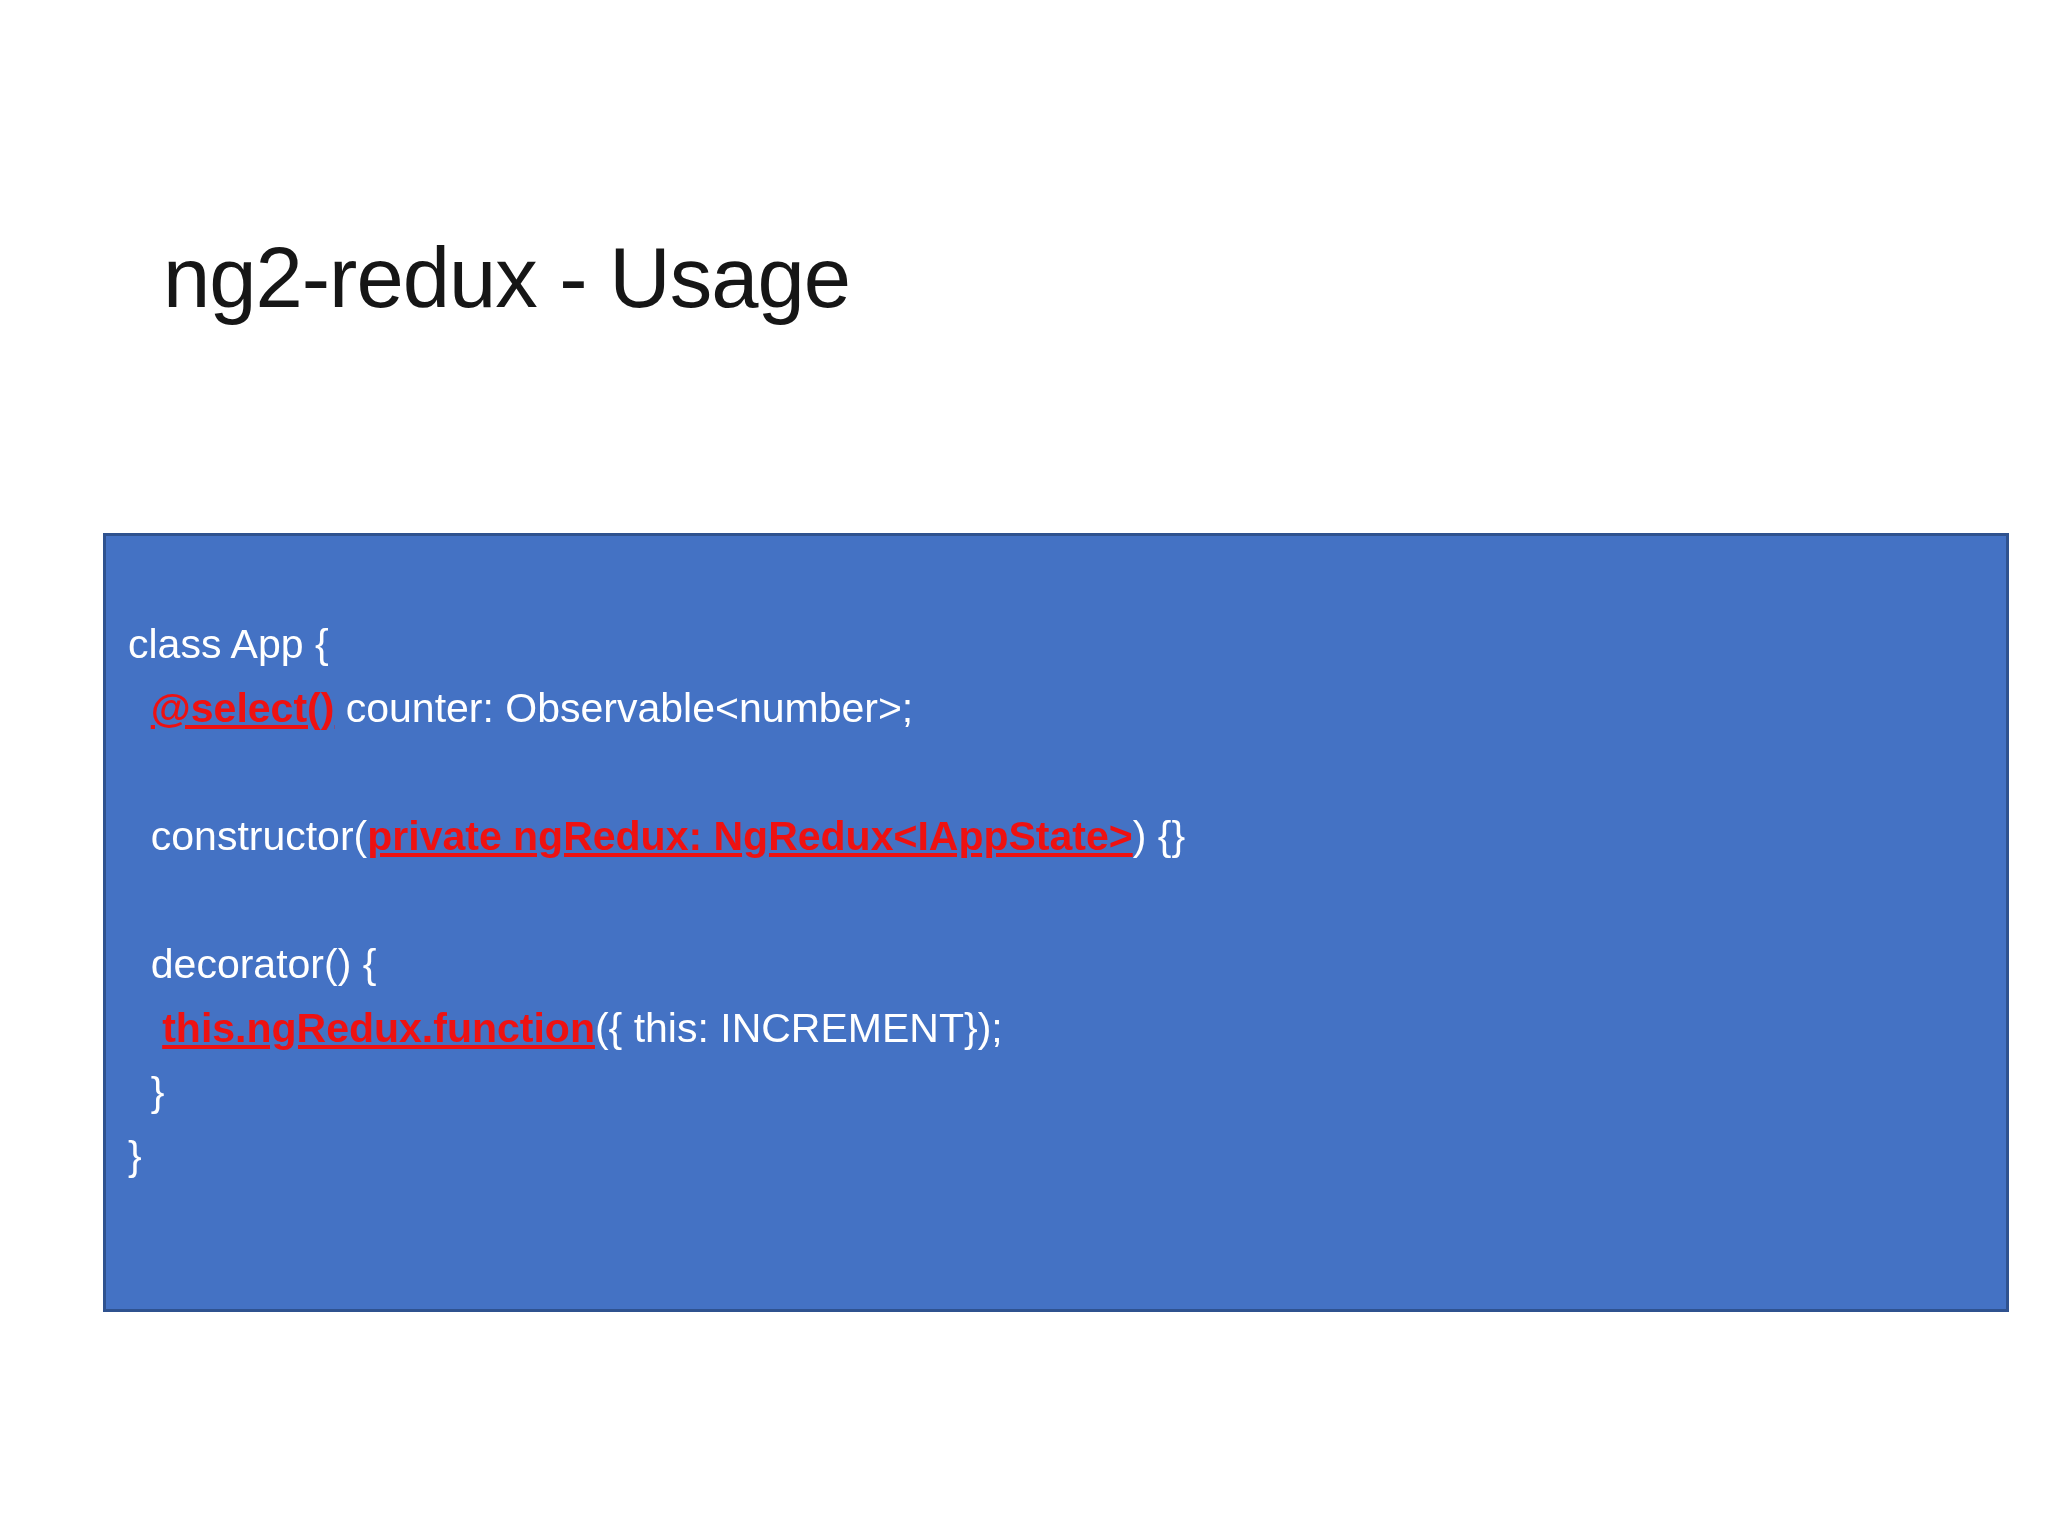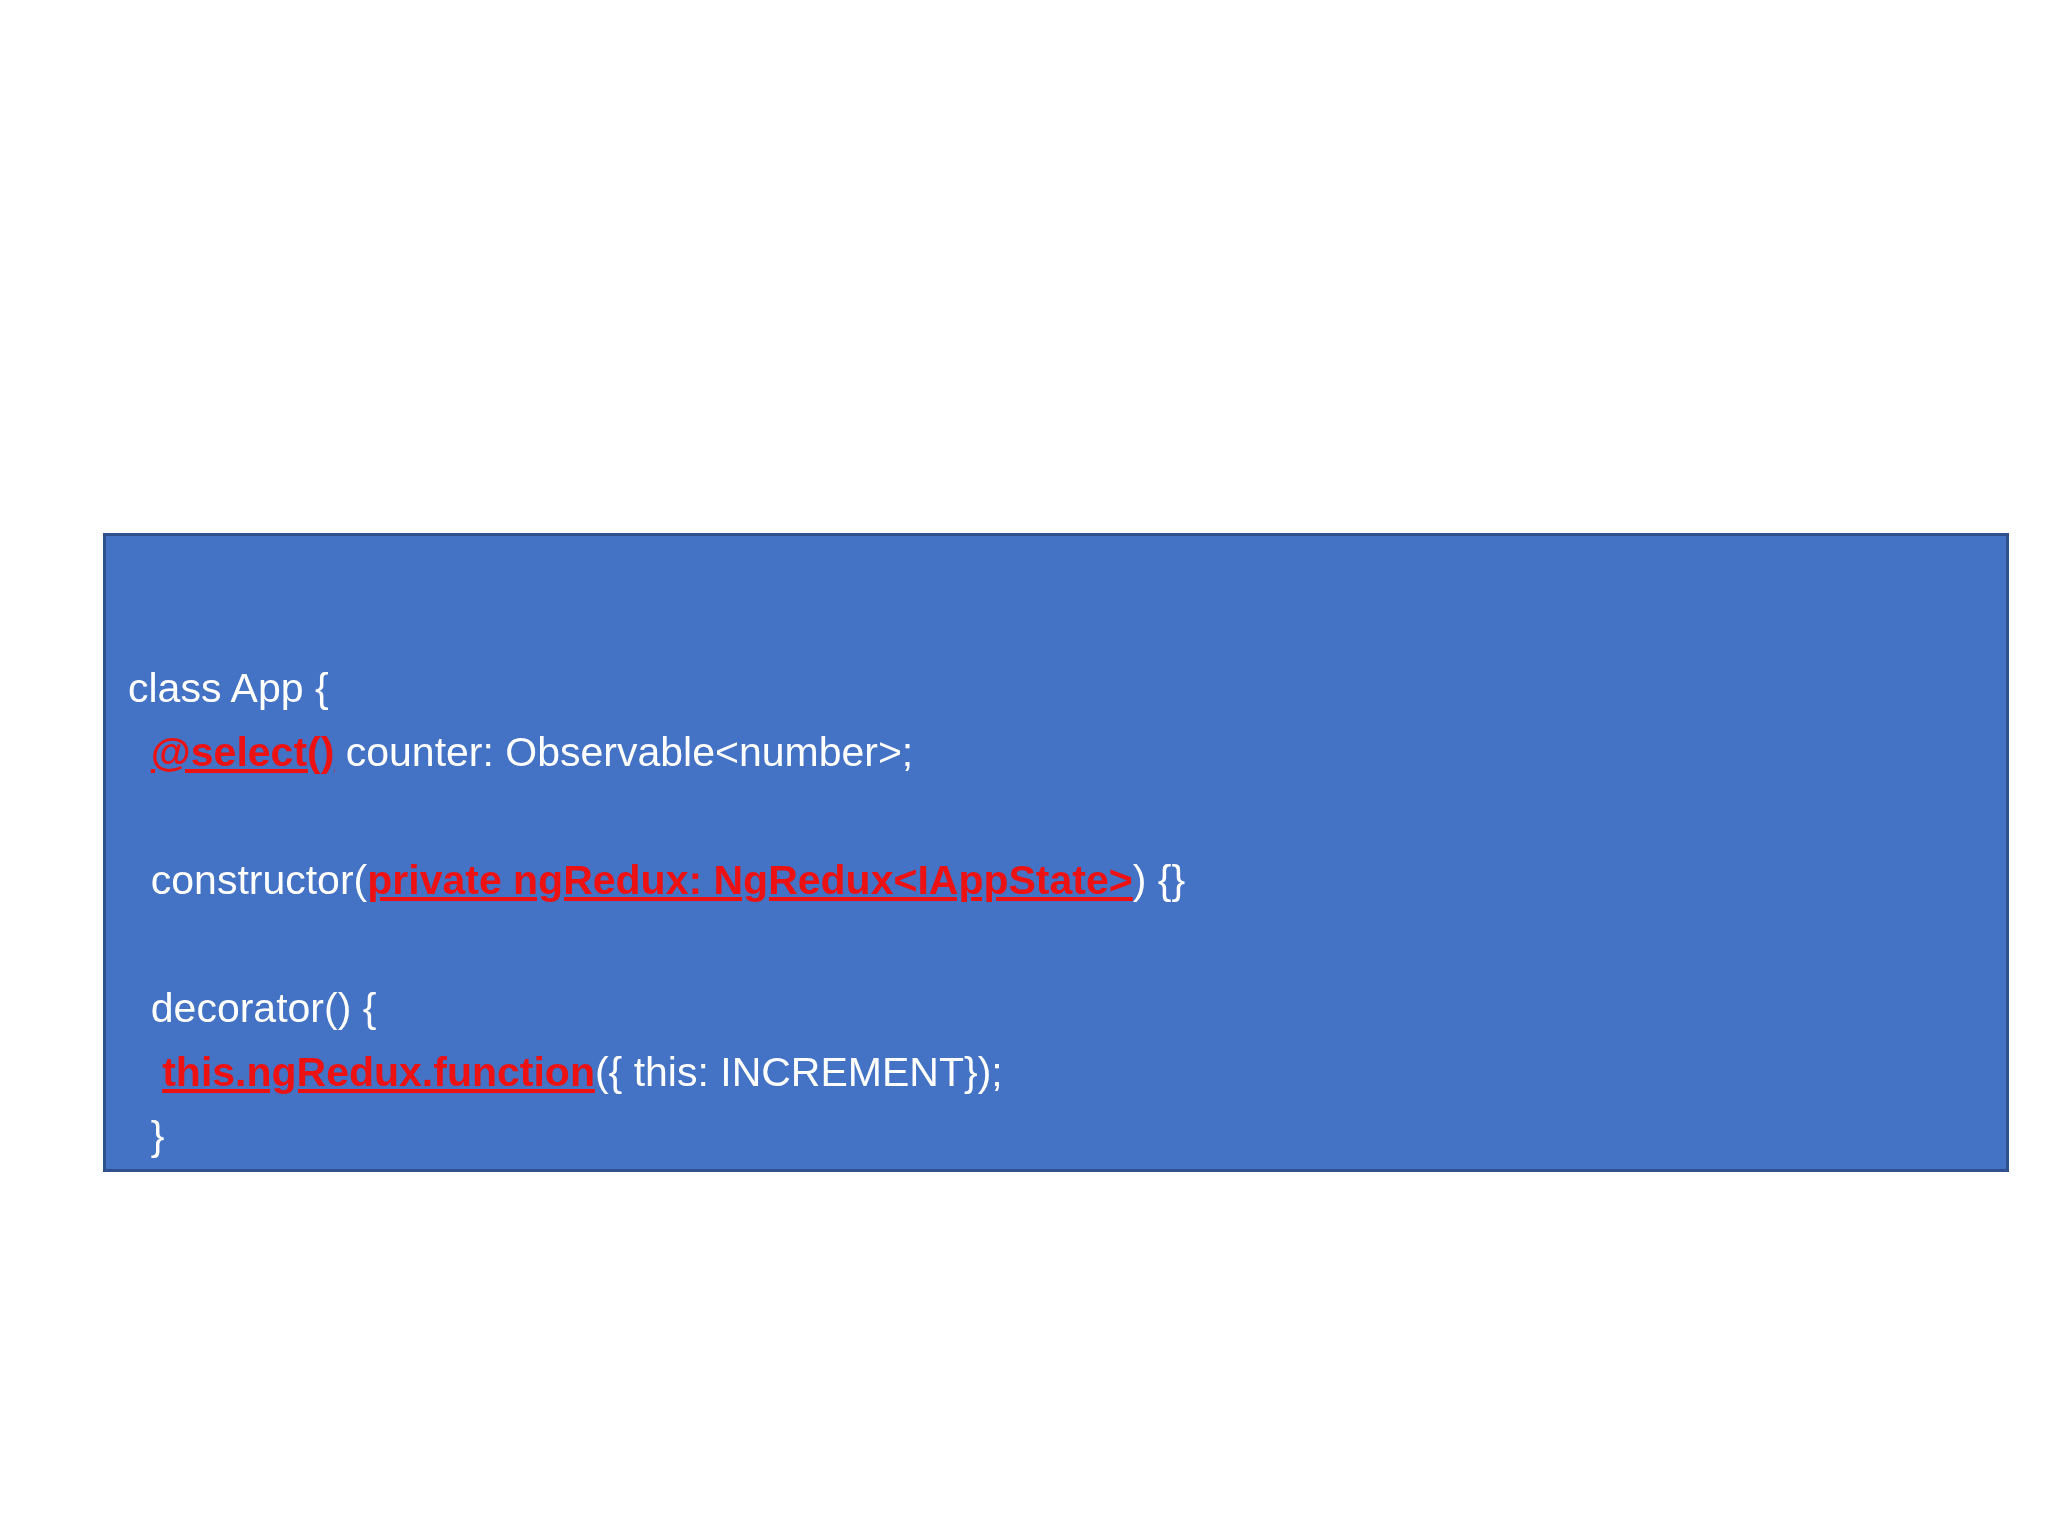--- a/index.html
+++ b/index.html
@@ -37,40 +37,41 @@
   .bullet-glyph{
     display:inline-block;
     margin-right:26px;
     font-size:44px;
     vertical-align:2px;
   }
   .bullet-text b{font-weight:bold;}
   .code-box{
     position:absolute;
     left:103px;top:533px;
-    width:1906px;height:639px;
+    width:1906px;height:779px;
     background:var(--accent-blue);
     border:3px solid var(--box-border);
-    padding:120px 30px 0 22px;
+    padding:76px 30px 0 22px;
   }
   .code-line{
     font-size:41px;
     line-height:64px;
     min-height:64px;
     color:#ffffff;
     white-space:pre;
   }
   .seg-plain{color:#ffffff;}
   .seg-red{color:var(--code-red);font-weight:bold;text-decoration:underline;}
 </style>
 </head>
 <body>
 
 <div class="slide">
 
+  <h1 class="title">ng2-redux - Usage</h1>
 
 
   <div class="code-box">
       <div class="code-line"><span class="seg-plain">class App {</span></div>
       <div class="code-line"><span class="seg-plain">  </span><span class="seg-red">@select()</span><span class="seg-plain"> counter: Observable&lt;number&gt;;</span></div>
       <div class="code-line"></div>
       <div class="code-line"><span class="seg-plain">  constructor(</span><span class="seg-red">private ngRedux: NgRedux&lt;IAppState&gt;</span><span class="seg-plain">) {}</span></div>
       <div class="code-line"></div>
       <div class="code-line"><span class="seg-plain">  decorator() {</span></div>
       <div class="code-line"><span class="seg-plain">   </span><span class="seg-red">this.ngRedux.function</span><span class="seg-plain">({ this: INCREMENT});</span></div>

